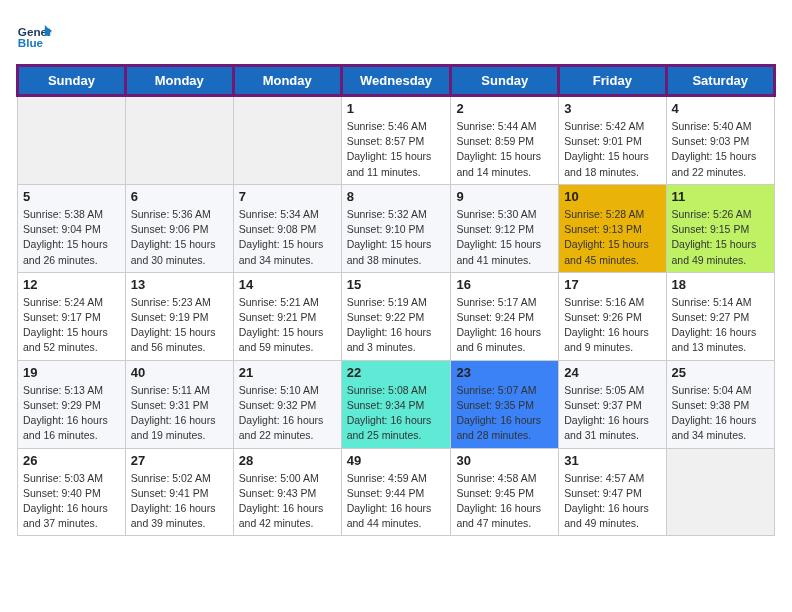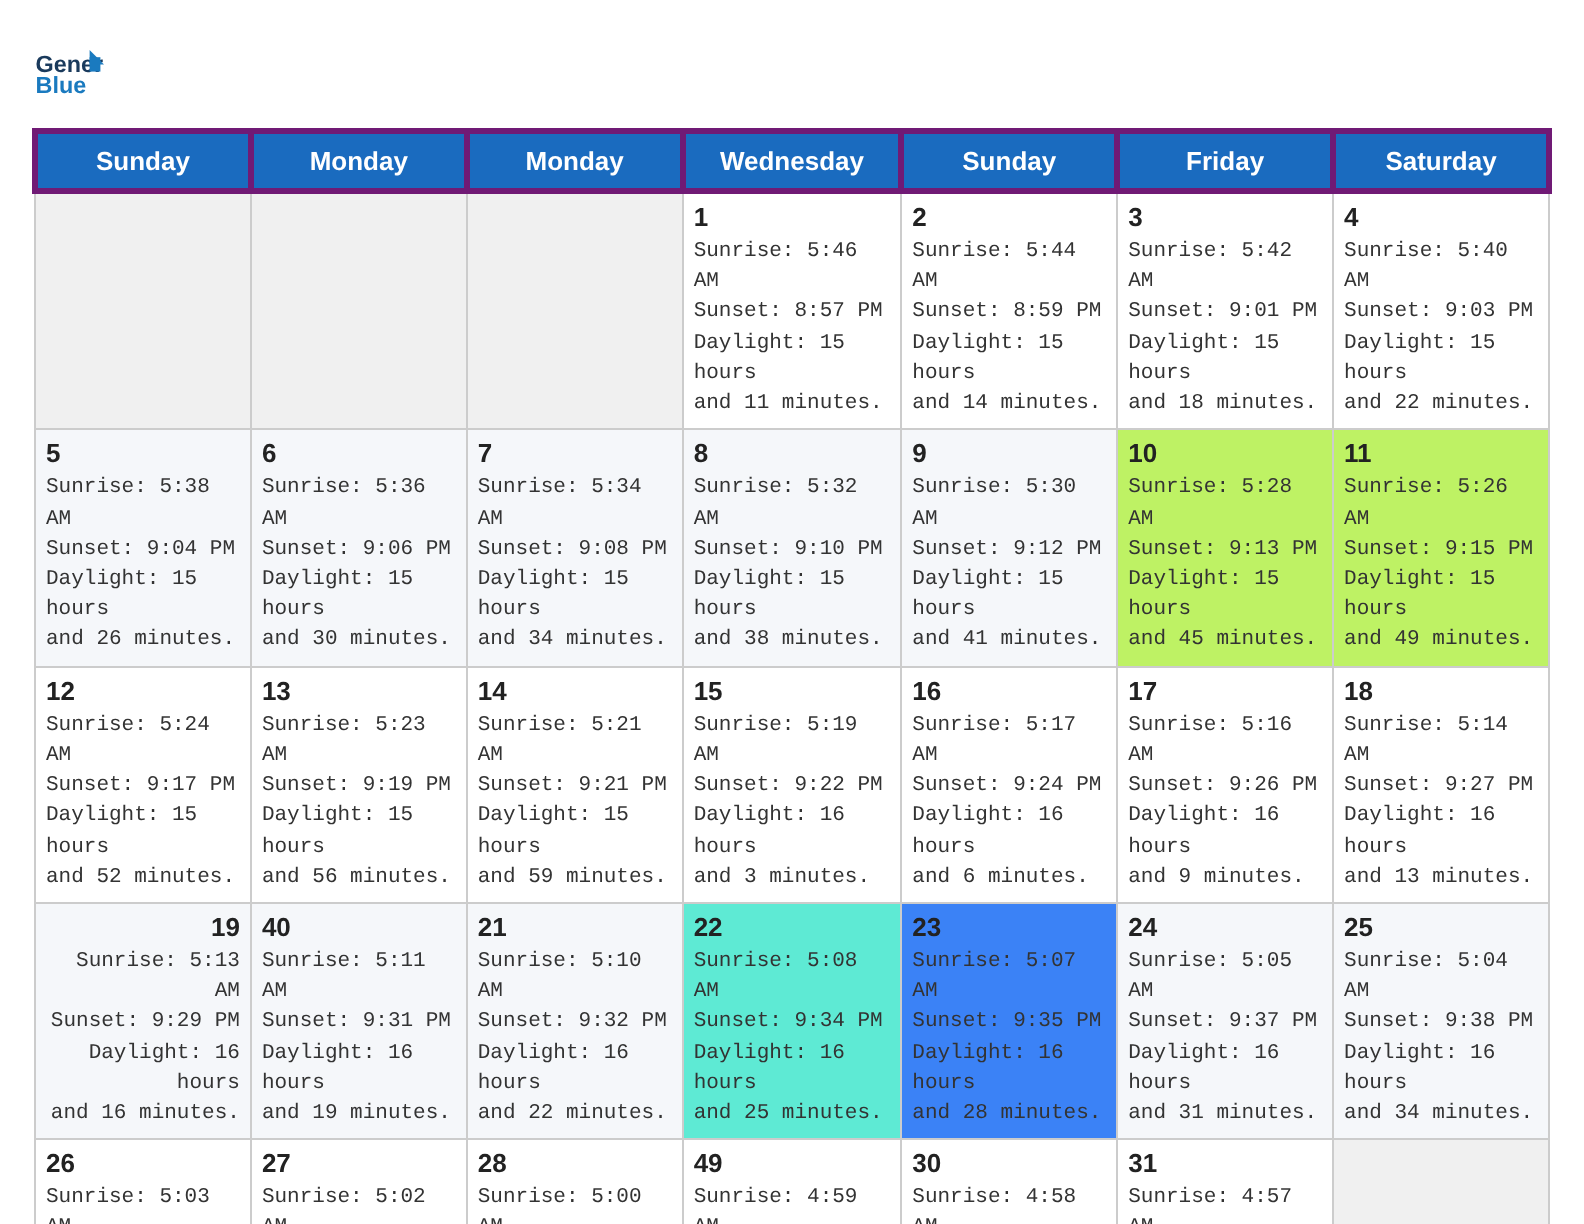--- a/index.html
+++ b/index.html
@@ -65,21 +65,20 @@
     .day-number {
       font-size: 13px;
       font-weight: bold;
       color: #222;
       margin-bottom: 3px;
     }
     .day-info {
       color: #333;
       line-height: 1.45;
       font-size: 10.5px;
-      font-family: Liberation Mono, monospace;
     }
     .empty-cell {
       background: #f0f0f0 !important;
     }
   </style>
 </head>
 <body>
 
 <div class="header">
   <div class="logo">
@@ -144,21 +143,21 @@
           <div class="day-info">Sunrise: 5:34 AM<br>Sunset: 9:08 PM<br>Daylight: 15 hours<br>and 34 minutes.</div>
         </td>
         <td style="background: rgb(245, 247, 250);">
           <div class="day-number">8</div>
           <div class="day-info">Sunrise: 5:32 AM<br>Sunset: 9:10 PM<br>Daylight: 15 hours<br>and 38 minutes.</div>
         </td>
         <td style="background: rgb(245, 247, 250);">
           <div class="day-number">9</div>
           <div class="day-info">Sunrise: 5:30 AM<br>Sunset: 9:12 PM<br>Daylight: 15 hours<br>and 41 minutes.</div>
         </td>
-        <td style="background: #bef264;">
+        <td style="background: #eab308;">
           <div class="day-number">10</div>
           <div class="day-info">Sunrise: 5:28 AM<br>Sunset: 9:13 PM<br>Daylight: 15 hours<br>and 45 minutes.</div>
         </td>
         <td style="background: #bef264;">
           <div class="day-number">11</div>
           <div class="day-info">Sunrise: 5:26 AM<br>Sunset: 9:15 PM<br>Daylight: 15 hours<br>and 49 minutes.</div>
         </td>
       </tr>
       <tr>
         <td>
@@ -184,21 +183,21 @@
         <td>
           <div class="day-number">17</div>
           <div class="day-info">Sunrise: 5:16 AM<br>Sunset: 9:26 PM<br>Daylight: 16 hours<br>and 9 minutes.</div>
         </td>
         <td>
           <div class="day-number">18</div>
           <div class="day-info">Sunrise: 5:14 AM<br>Sunset: 9:27 PM<br>Daylight: 16 hours<br>and 13 minutes.</div>
         </td>
       </tr>
       <tr>
-        <td style="background: rgb(245, 247, 250); text-align: right;">
+        <td style="background: rgb(245, 247, 250);">
           <div class="day-number">19</div>
           <div class="day-info">Sunrise: 5:13 AM<br>Sunset: 9:29 PM<br>Daylight: 16 hours<br>and 16 minutes.</div>
         </td>
         <td style="background: rgb(245, 247, 250);">
           <div class="day-number">40</div>
           <div class="day-info">Sunrise: 5:11 AM<br>Sunset: 9:31 PM<br>Daylight: 16 hours<br>and 19 minutes.</div>
         </td>
         <td style="background: rgb(245, 247, 250);">
           <div class="day-number">21</div>
           <div class="day-info">Sunrise: 5:10 AM<br>Sunset: 9:32 PM<br>Daylight: 16 hours<br>and 22 minutes.</div>

